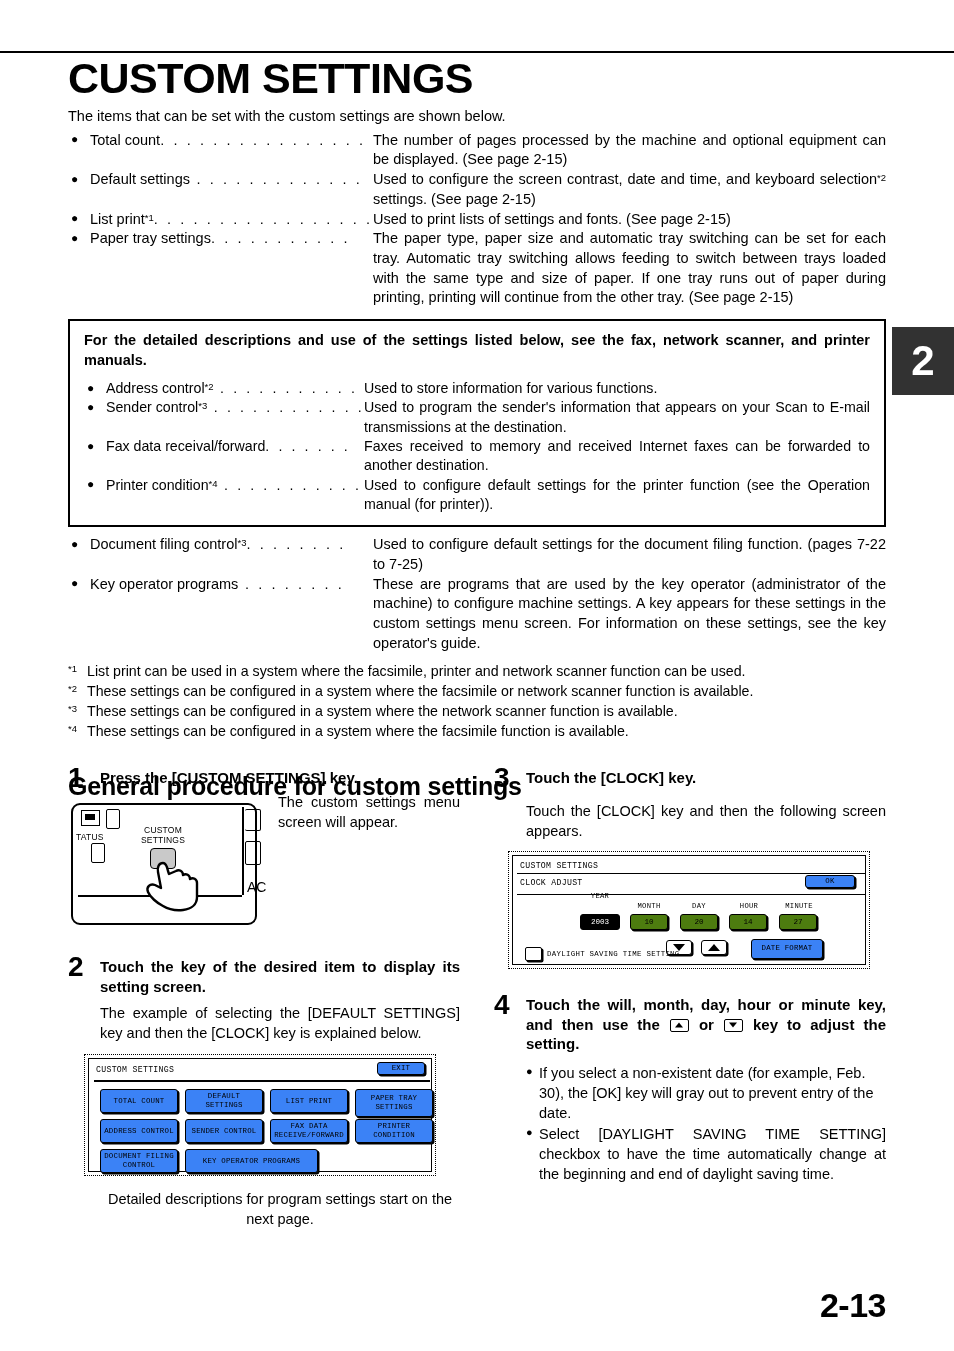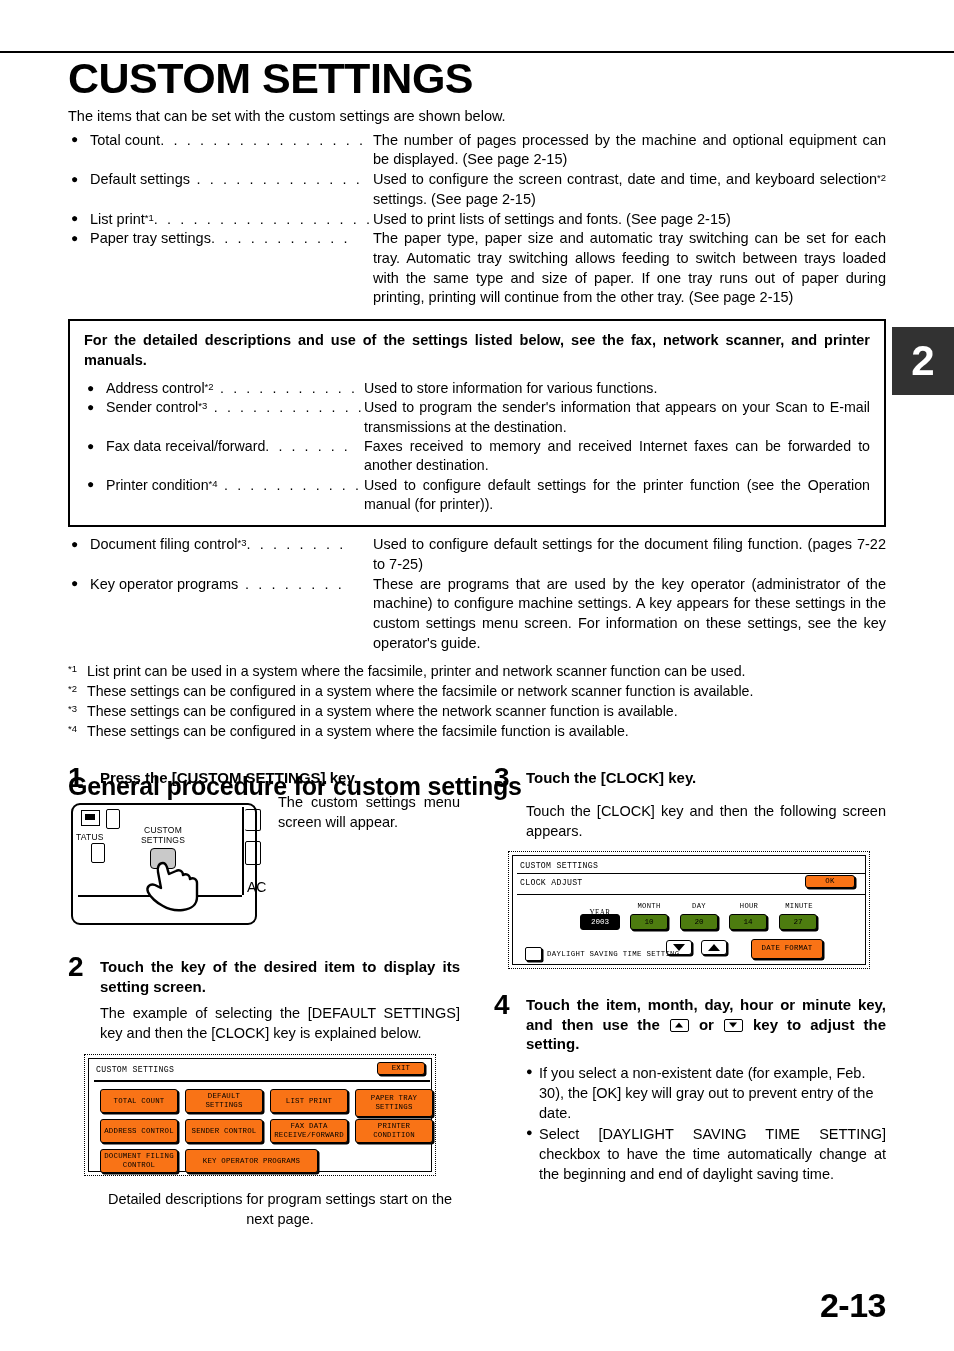--- a/index.html
+++ b/index.html
@@ -253,21 +253,21 @@
   .lcd-title {
     font-size: 8.2px;
     letter-spacing: 0.3px;
     position: absolute;
   }
   .lcd-btn {
     position: absolute;
     border: 1.4px solid #000;
     border-radius: 3px;
     box-sizing: border-box;
-    background: #f97316;
+    background: #3b82f6;
     font-family: "Liberation Mono", monospace;
     font-size: 7.4px;
     letter-spacing: 0.2px;
     display: flex;
     align-items: center;
     justify-content: center;
     text-align: center;
     line-height: 1.22;
     box-shadow: 1.5px 1.5px 0 #000;
   }
@@ -587,21 +587,21 @@
         <div class="step-body mt6" style="margin-top:13px;">Touch the [CLOCK] key and then the following screen appears.</div>
 
         <div class="lcd" id="clock-screen">
           <div class="lcd-in">
             <div class="lcd-title" style="left:7px; top:5px;">CUSTOM SETTINGS</div>
             <div class="hrule" style="left:4px; top:17px; width:348px;"></div>
             <div class="lcd-title" style="left:7px; top:22px;">CLOCK ADJUST</div>
             <div class="lcd-btn" style="left:292px; top:19px; width:50px; height:13px;">OK</div>
             <div class="hrule" style="left:4px; top:38px; width:348px;"></div>
 
-            <div class="flabel" style="left:64px;  top:53px; width:46px;font-family:Liberation Serif, serif;">YEAR</div>
+            <div class="flabel" style="left:64px;  top:36px; width:46px;">YEAR</div>
             <div class="flabel" style="left:113px; top:46px; width:46px;">MONTH</div>
             <div class="flabel" style="left:163px; top:46px; width:46px;">DAY</div>
             <div class="flabel" style="left:213px; top:46px; width:46px;">HOUR</div>
             <div class="flabel" style="left:262px; top:46px; width:48px;">MINUTE</div>
 
             <div class="fld sel" style="left:67px;  top:58px; width:40px; height:16px;">2003</div>
             <div class="fld" style="left:117px; top:58px; width:38px; height:16px;">10</div>
             <div class="fld" style="left:167px; top:58px; width:38px; height:16px;">20</div>
             <div class="fld" style="left:216px; top:58px; width:38px; height:16px;">14</div>
             <div class="fld" style="left:266px; top:58px; width:38px; height:16px;">27</div>
@@ -616,21 +616,21 @@
             <div class="chk" style="left:12px; top:91px;"></div>
             <div class="flabel" style="left:34px; top:94px; width:200px; text-align:left; font-size:7.4px;">DAYLIGHT SAVING TIME SETTING</div>
 
             <div class="lcd-btn" style="left:238px; top:83px; width:72px; height:20px;">DATE FORMAT</div>
           </div>
         </div>
       </div>
 
       <div class="step" style="margin-top:26px;">
         <div class="step-num">4</div>
-        <div class="step-head"><span>Touch the item, month, day, hour or minute key, and then use the </span><span class="inline-key up"><i></i></span><span> or </span><span class="inline-key down"><i></i></span><span> key to adjust the setting.</span></div>
+        <div class="step-head"><span>Touch the will, month, day, hour or minute key, and then use the </span><span class="inline-key up"><i></i></span><span> or </span><span class="inline-key down"><i></i></span><span> key to adjust the setting.</span></div>
 
         <div class="blist">
           <div class="bitem">
             <div class="bdot">●</div>
             <div class="btxt nj">If you select a non-existent date (for example, Feb. 30), the [OK] key will gray out to prevent entry of the date.</div>
           </div>
           <div class="bitem">
             <div class="bdot">●</div>
             <div class="btxt">Select [DAYLIGHT SAVING TIME SETTING] checkbox to have the time automatically change at the beginning and end of daylight saving time.</div>
           </div>

